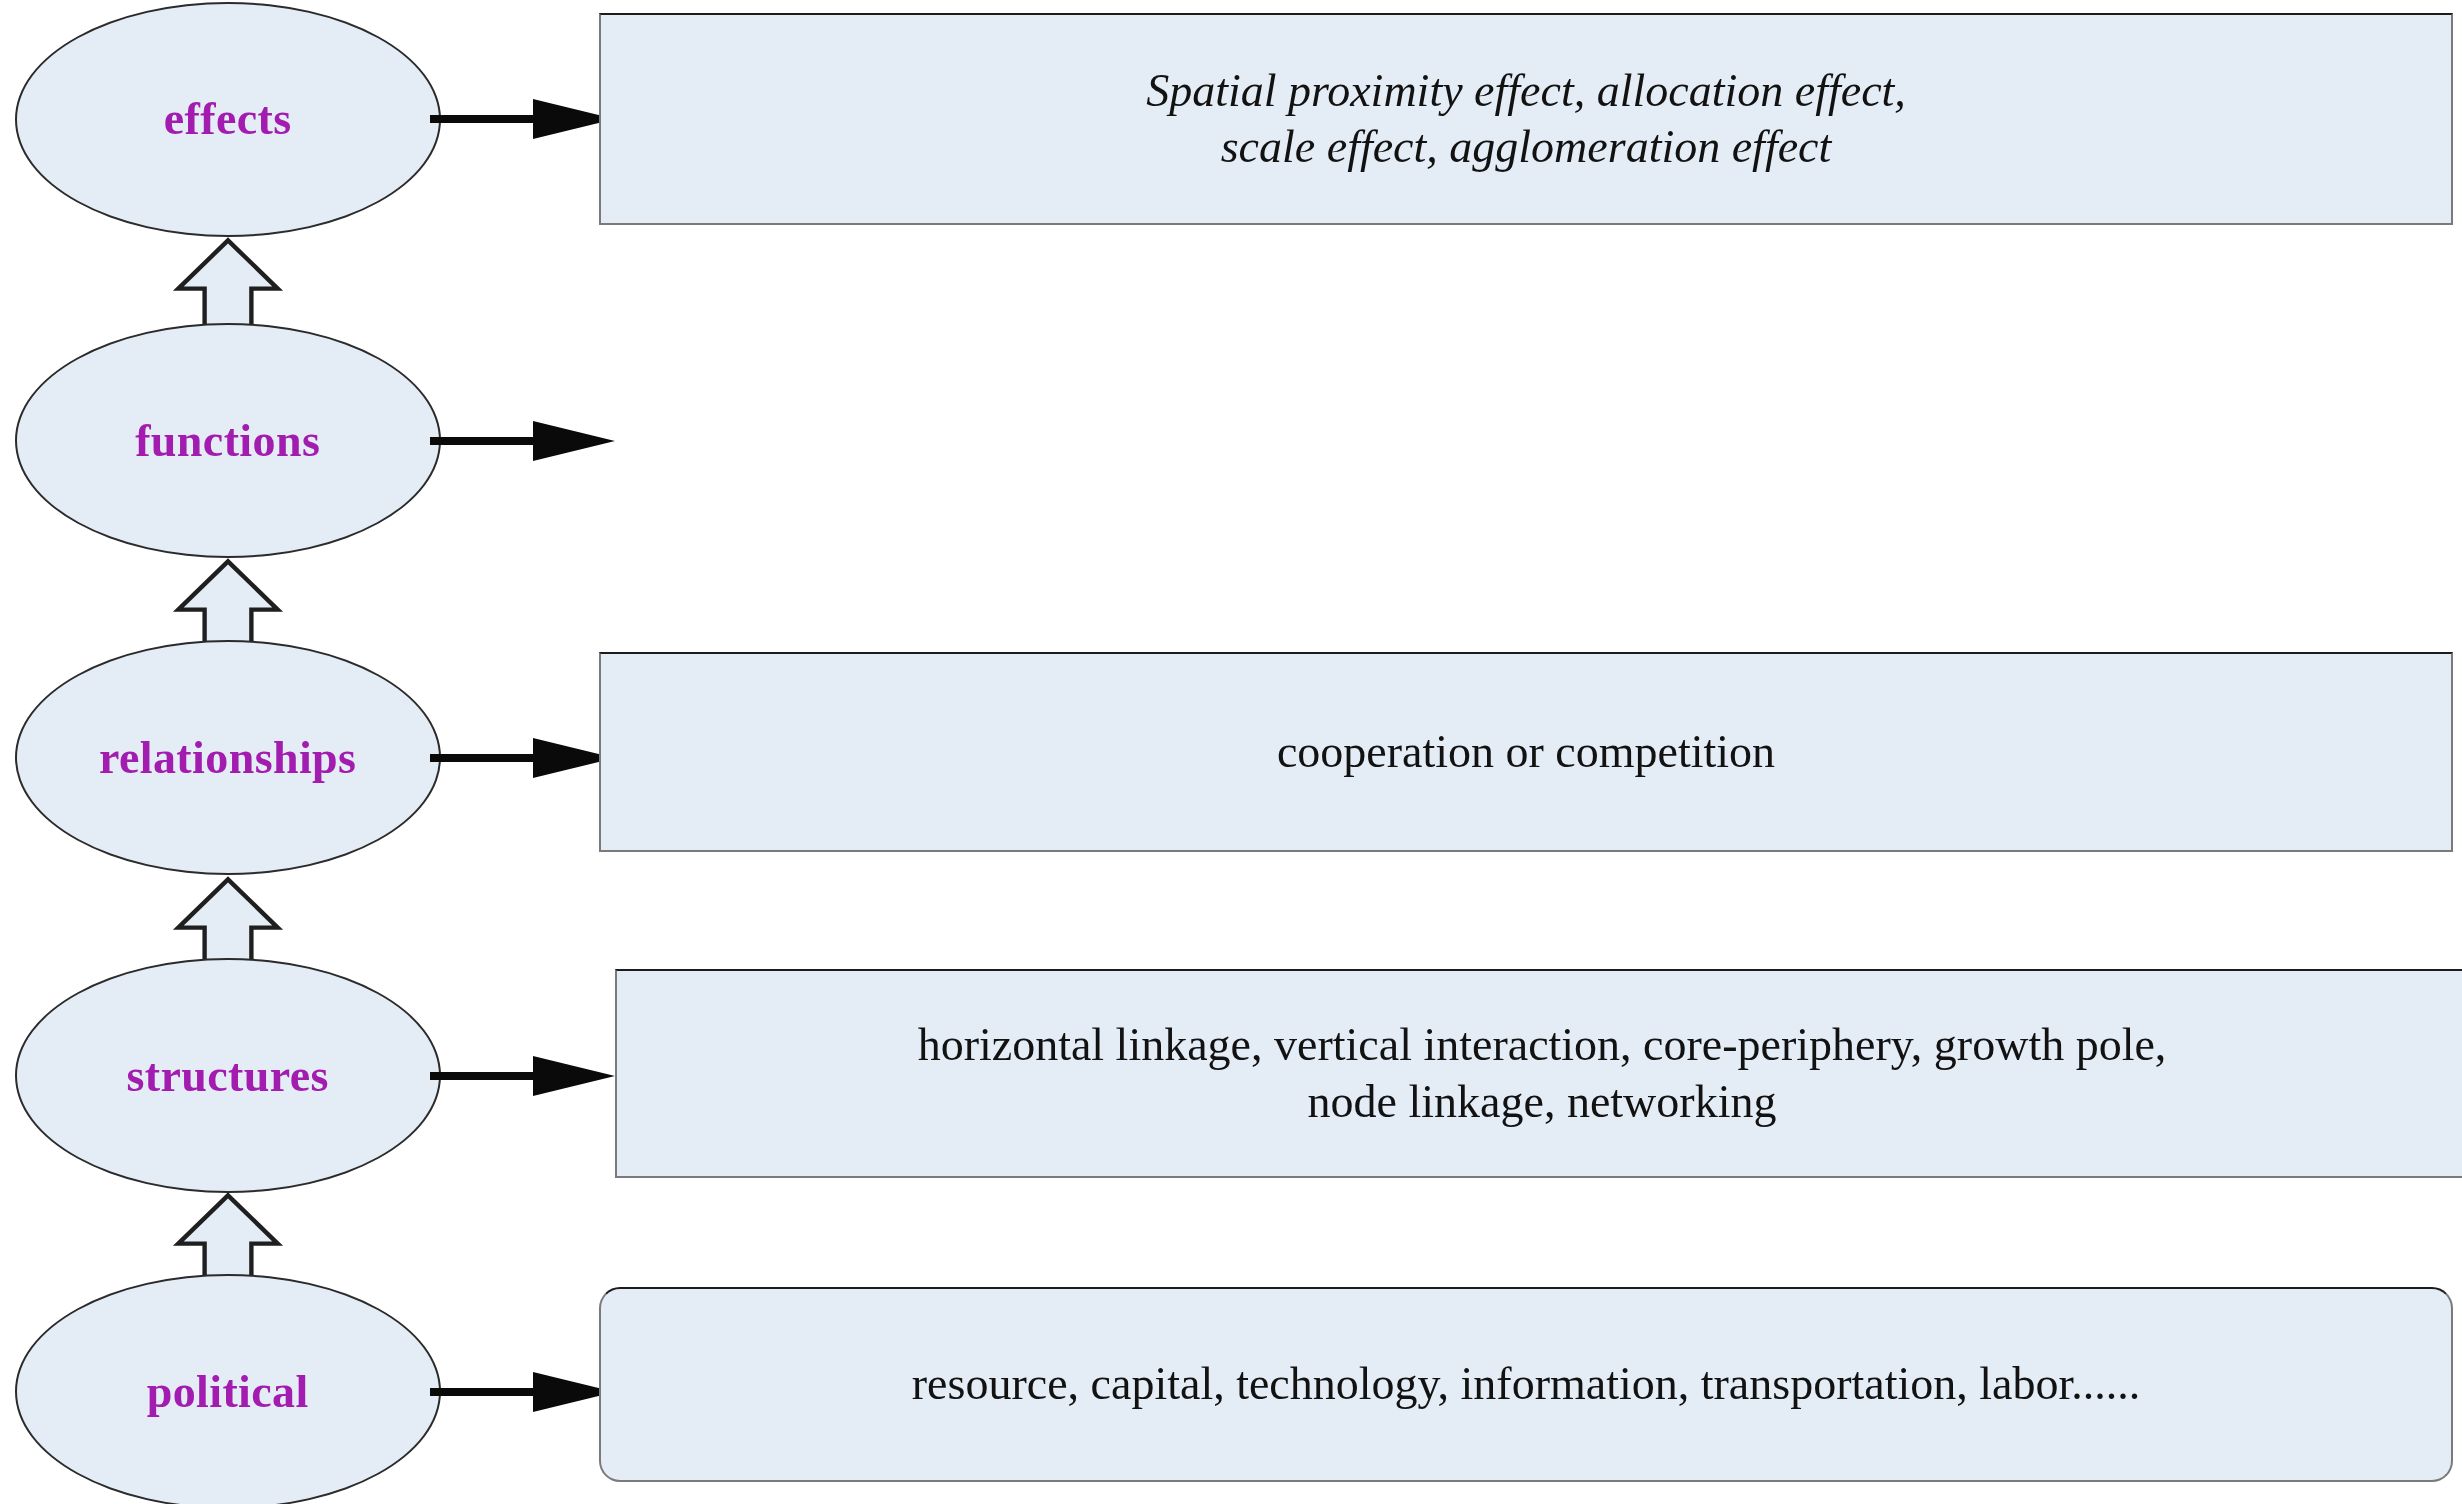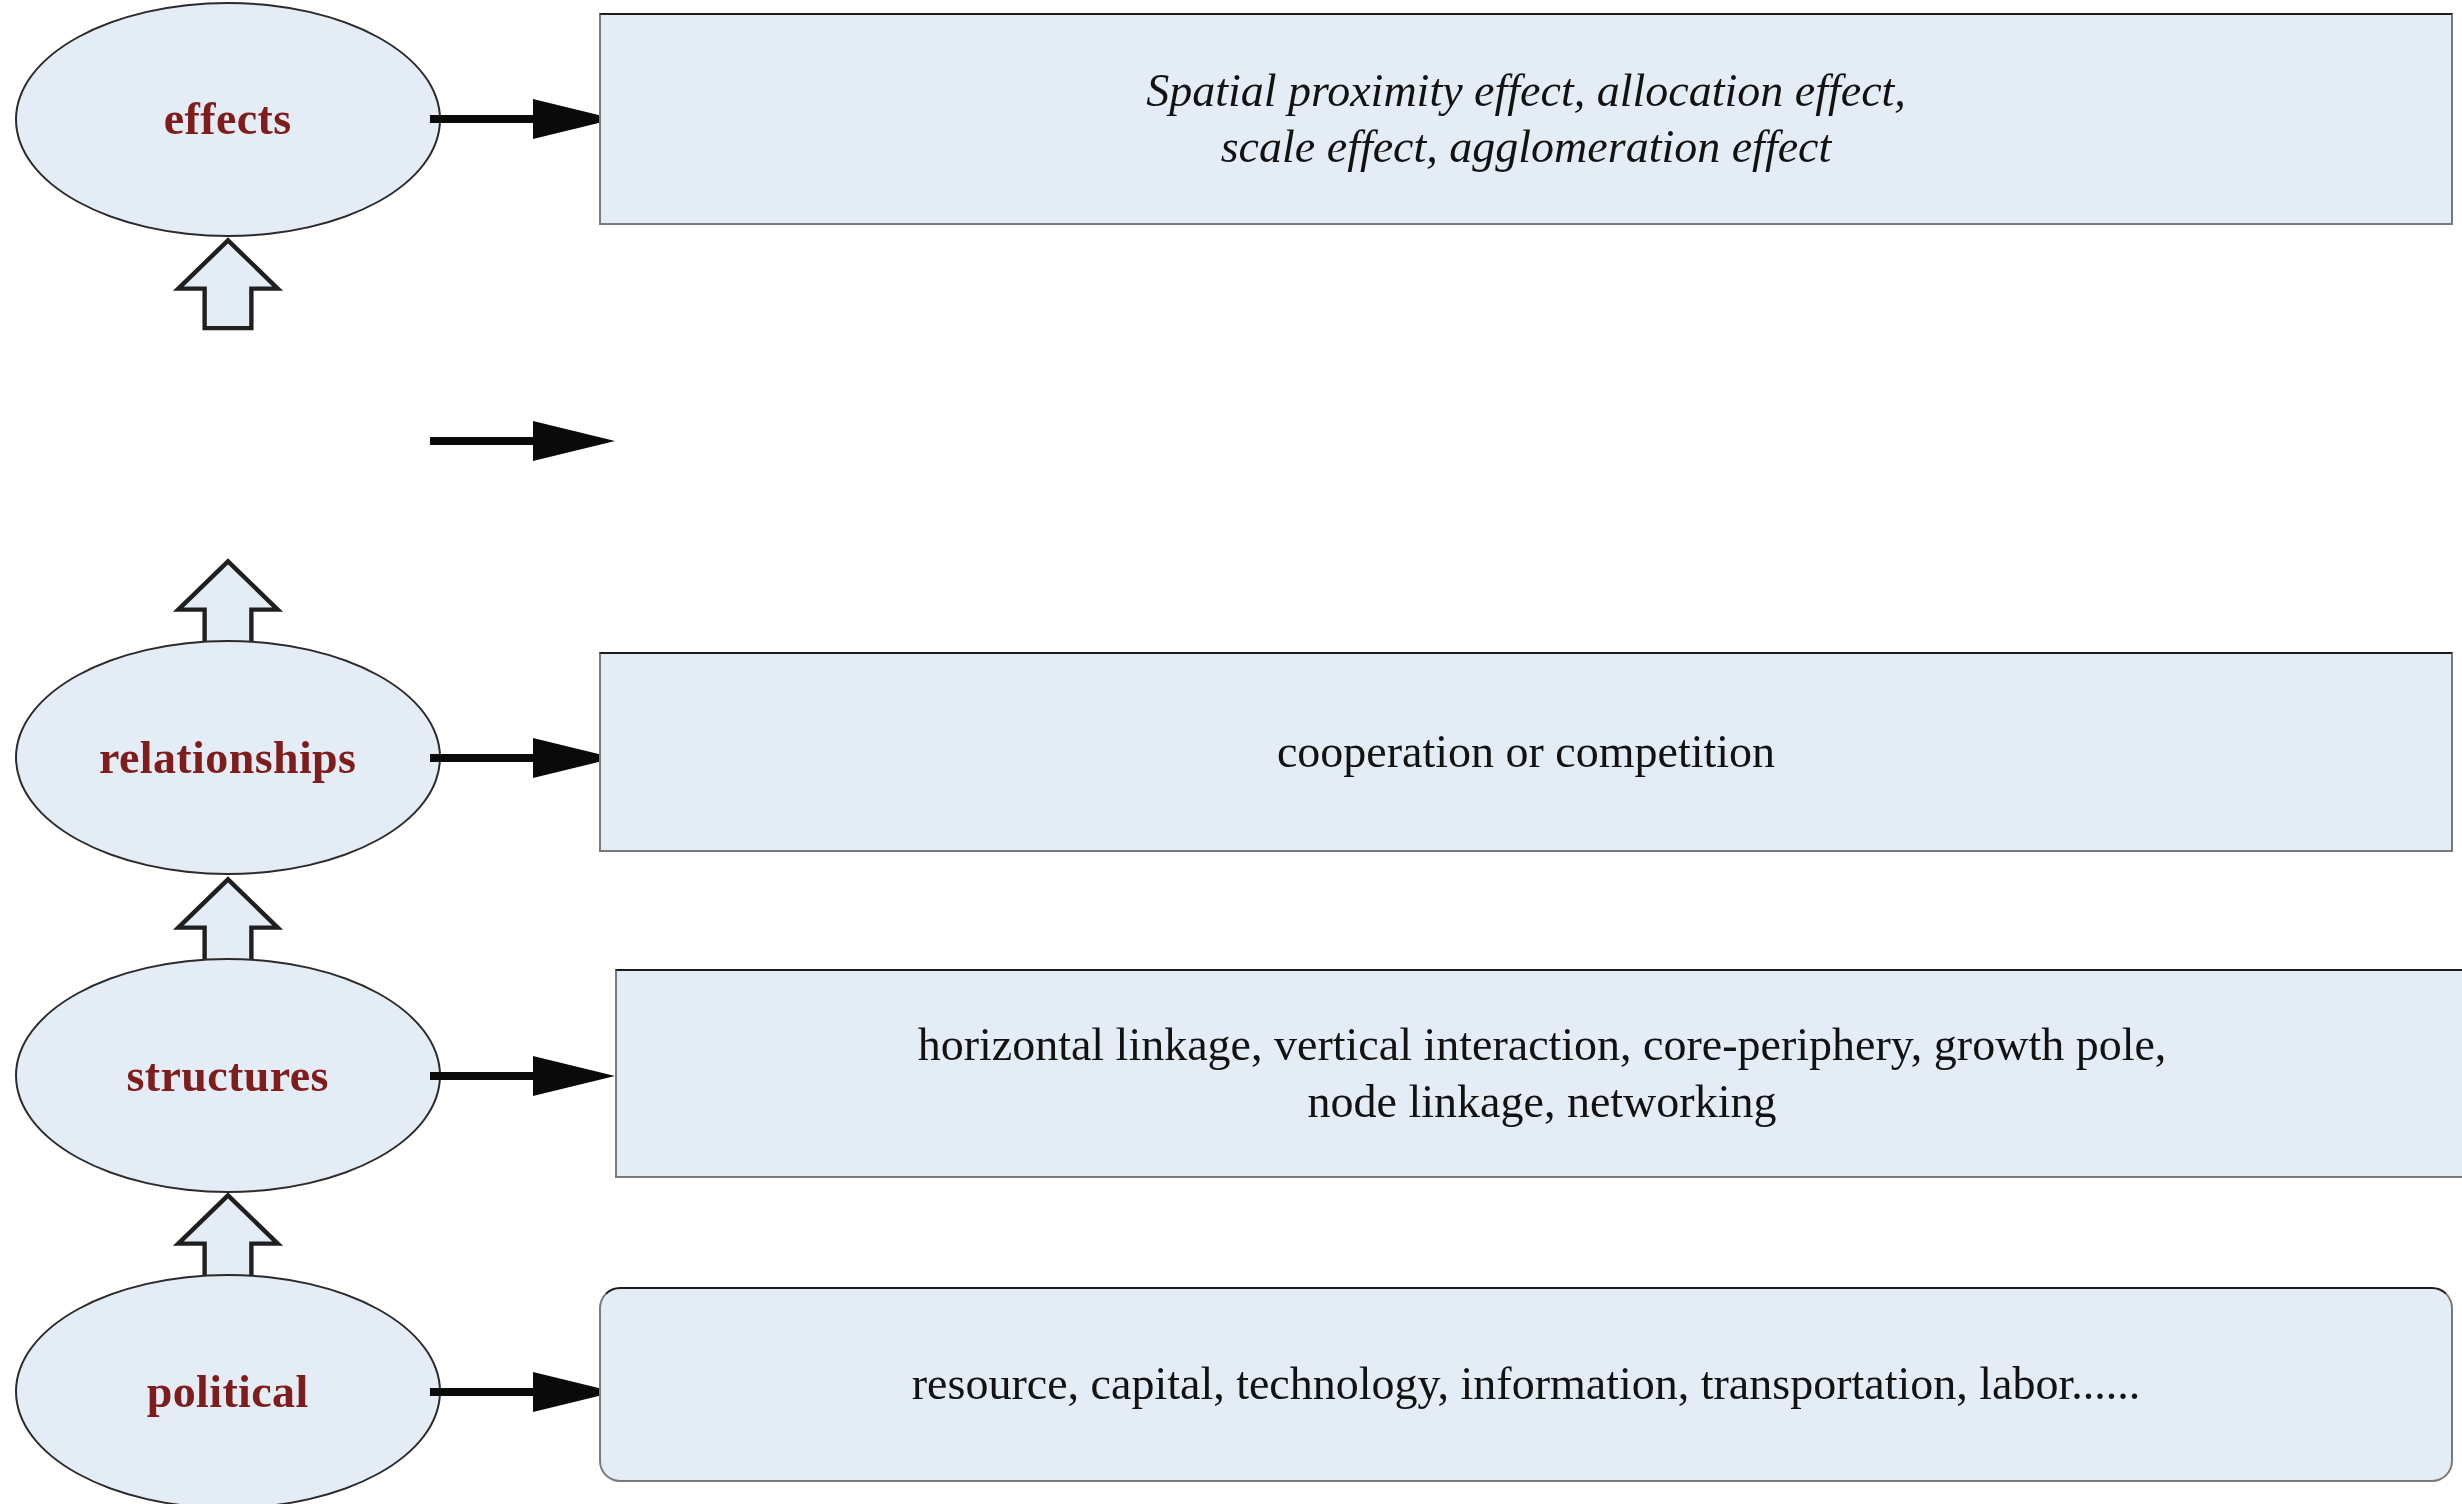--- a/index.html
+++ b/index.html
@@ -30,21 +30,21 @@
     background: #e4ecf5;
     border: 2.2px solid #2b2b2b;
     box-sizing: border-box;
     display: flex;
     align-items: center;
     justify-content: center;
   }
   .node-ellipse .node-label {
     font-size: 46px;
     font-weight: bold;
-    color: #7f1d1d;
+    color: #a21caf;
     letter-spacing: 0.4px;
     line-height: 1;
     white-space: nowrap;
   }
 
   
   .detail-box {
     position: absolute;
     left: 599px;
     width: 1854px;
@@ -123,20 +123,23 @@
     <span class="detail-text">Spatial proximity effect, allocation effect,
 scale effect,   agglomeration effect</span>
   </div>
 
   <div class="v-arrow" style="left:169px; top:236px;">
     <svg viewBox="0 0 160 130" xmlns="http://www.w3.org/2000/svg">
       <polygon points="80,6 148,72 112,72 112,126 48,126 48,72 12,72" fill="#e4ecf5" stroke="#1f1f1f" stroke-width="6" stroke-linejoin="miter"></polygon>
     </svg>
   </div>
 
+  <div class="node-ellipse" style="top:323px;">
+    <span class="node-label">functions</span>
+  </div>
 
   <div class="h-arrow" style="left:430px; top:419px;">
     <div class="shaft"></div>
     <div class="head"></div>
   </div>
 
 
   <div class="v-arrow" style="left:169px; top:557px;">
     <svg viewBox="0 0 160 130" xmlns="http://www.w3.org/2000/svg">
       <polygon points="80,6 148,72 112,72 112,126 48,126 48,72 12,72" fill="#e4ecf5" stroke="#1f1f1f" stroke-width="6" stroke-linejoin="miter"></polygon>

